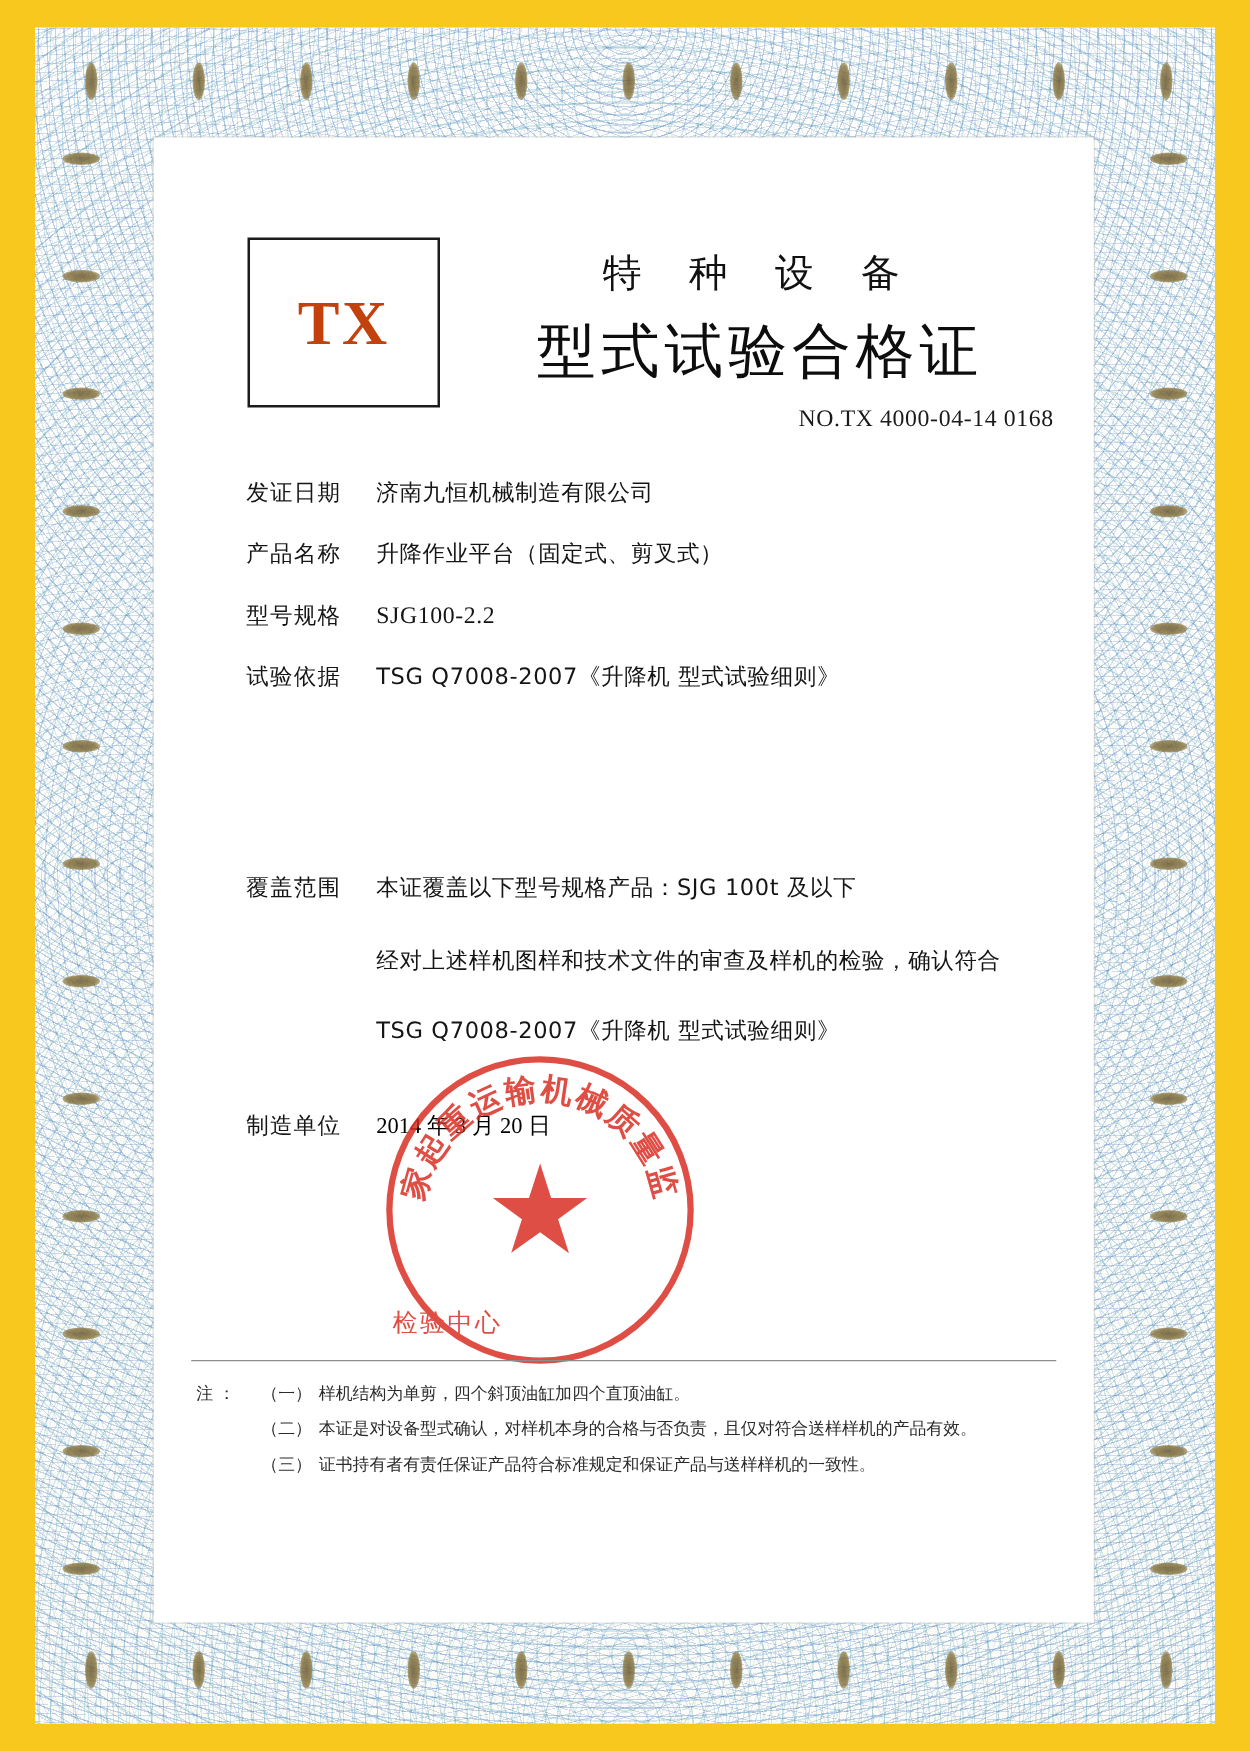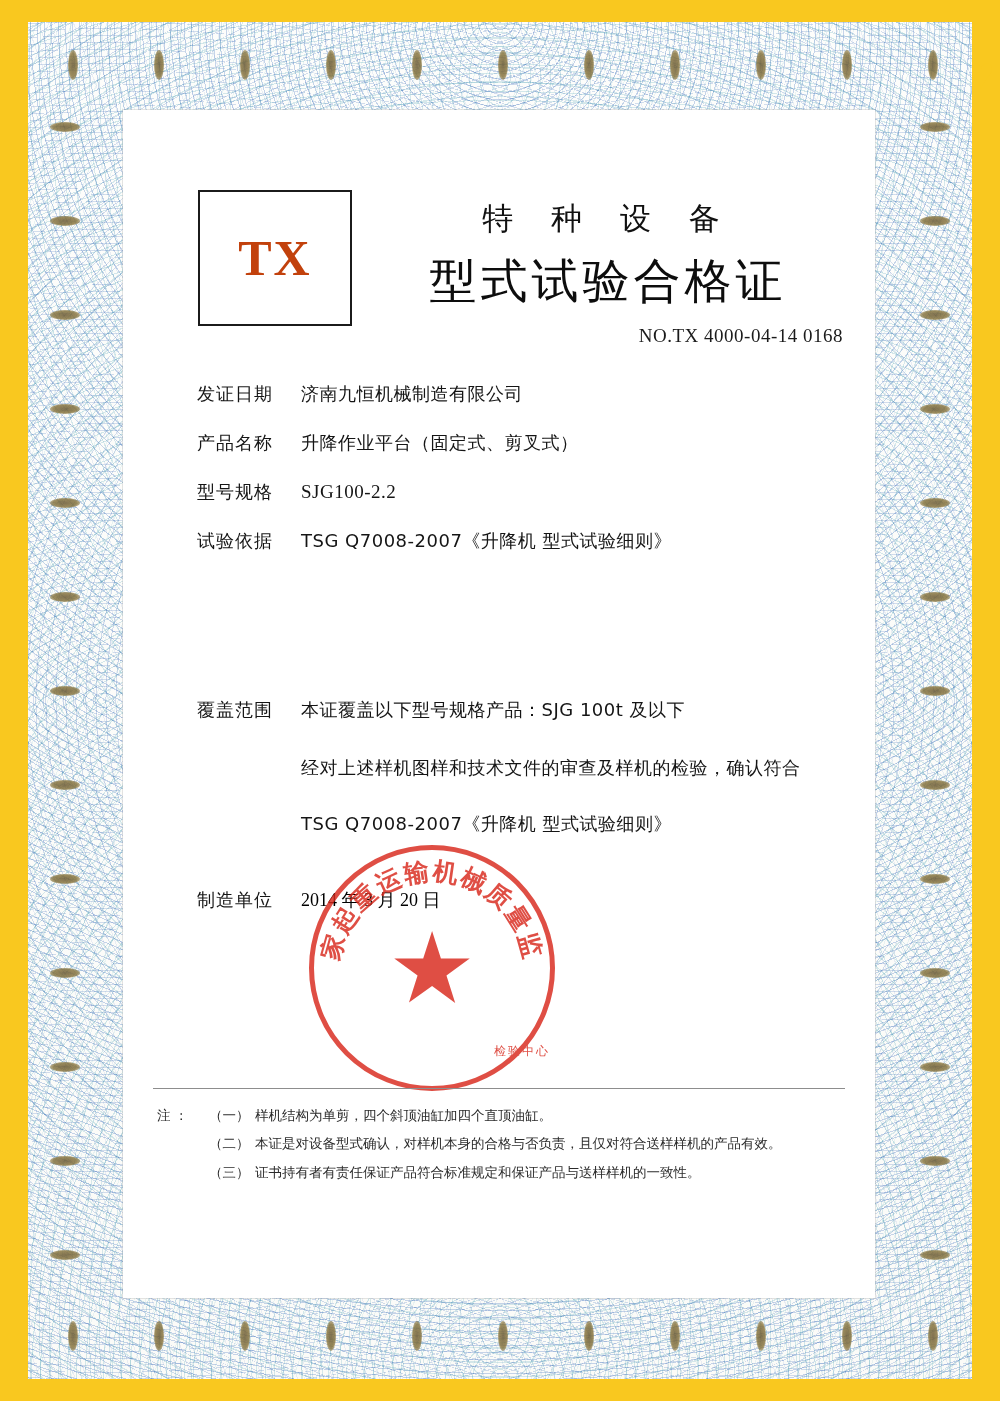--- a/index.html
+++ b/index.html
@@ -276,25 +276,25 @@
     fill: #d8281c;
     font-family: "DejaVu Sans", sans-serif;
     font-size: 25px;
     font-weight: 700;
     letter-spacing: 2px;
   }
   .stamp-sub {
     position: absolute;
     left: 0;
     right: 0;
-    bottom: 26px;
-    text-align: right;
+    bottom: 14px;
+    text-align: left;
     color: #d8281c;
     font-family: "DejaVu Sans", sans-serif;
-    font-size: 12px;
+    font-size: 20px;
     letter-spacing: 2px;
   }
 
   
   .issuer {
     position: absolute;
     left: 0;
     right: 0;
     top: 905px;
     text-align: center;

